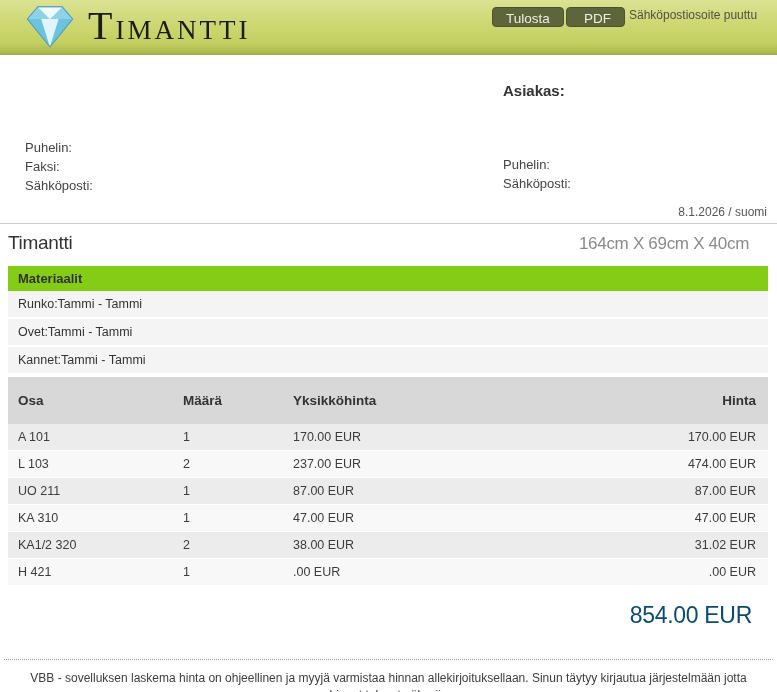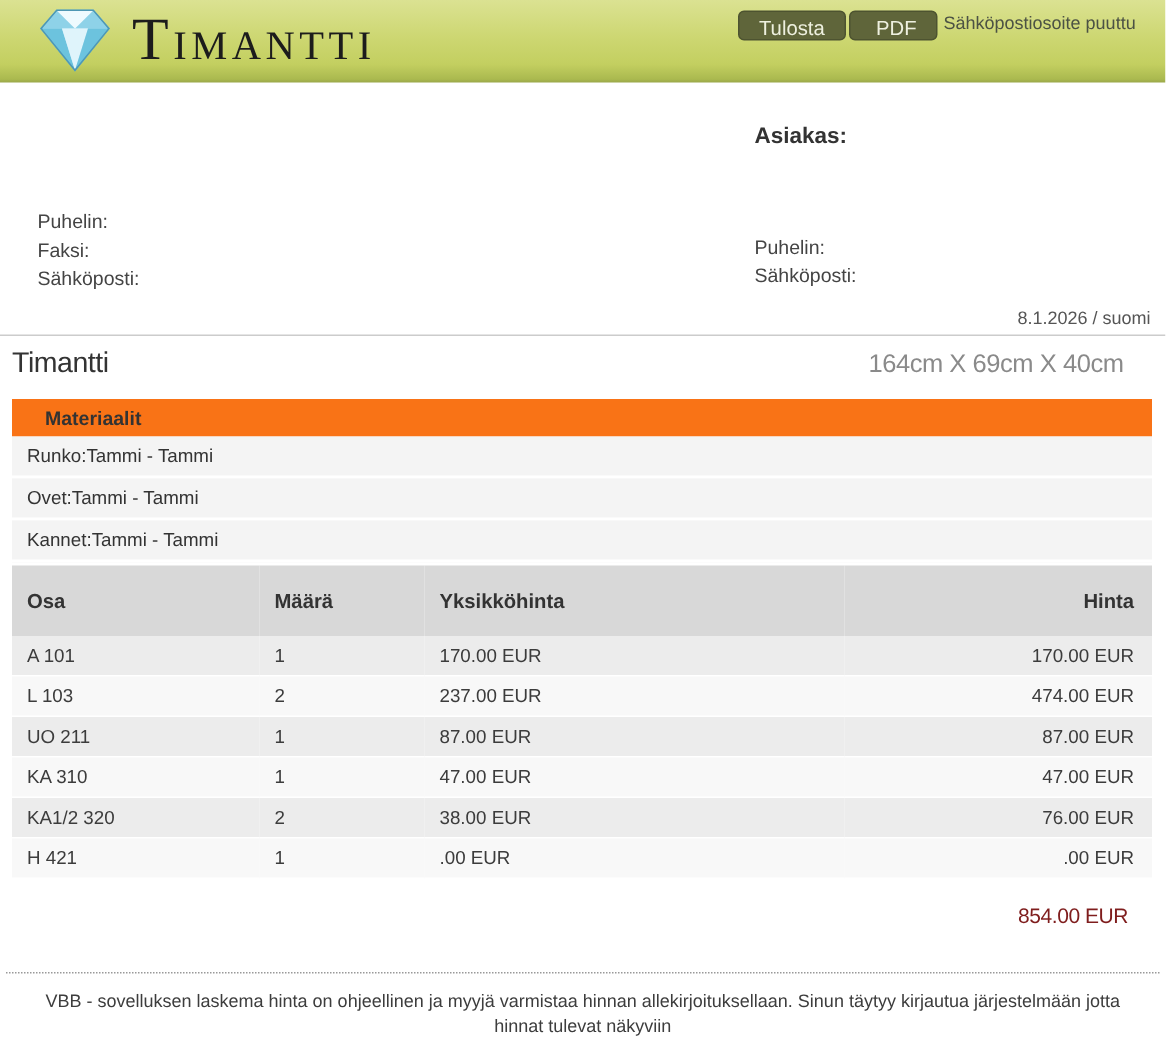--- a/index.html
+++ b/index.html
@@ -43,40 +43,40 @@
   .rule { border:none; border-top:1px solid #cccccc; margin:4px 0 0 0; }
   
   .product-row {
     display:flex; justify-content:space-between; align-items:baseline;
     padding:8px 28px 9px 8px;
   }
   .product-name { font-size:19px; color:#333; letter-spacing:-0.3px; }
   .product-dims { font-size:17px; color:#8a8a8a; letter-spacing:-0.3px; }
   
   .materials-title {
-    margin:3px 9px 0 8px; background:#f97316; color:#333;
-    font-size:13px; font-weight:bold; padding:5px 22px;
+    margin:3px 9px 0 8px; background:#84cc16; color:#333;
+    font-size:13px; font-weight:bold; padding:5px 10px;
   }
   .material-row {
     margin:0 9px 0 8px; background:#f4f4f4; border-bottom:2px solid #ffffff;
     font-size:12.5px; color:#333; padding:6px 10px;
   }
   
   table.parts { width:760px; margin:2px 9px 0 8px; border-collapse:collapse; }
   table.parts th {
     background:#d8d8d8; text-align:left; font-size:13.5px; color:#333;
     padding:16px 10px; font-weight:bold;
   }
   table.parts th.num, table.parts td.num { text-align:right; padding-right:12px; }
   table.parts td { font-size:12.5px; color:#3c3c3c; padding:6px 10px; border-bottom:1px solid #fff; }
   table.parts tbody tr:nth-child(odd)  { background:#ececec; }
   table.parts tbody tr:nth-child(even) { background:#f8f8f8; }
   col.c1{width:165px;} col.c2{width:110px;} col.c3{width:280px;}
   
-  .total { text-align:right; padding:16px 25px 0 0; font-size:14px; color:#7f1d1d; letter-spacing:-0.3px; }
+  .total { text-align:right; padding:16px 25px 0 0; font-size:23px; color:#0c4a6e; letter-spacing:-0.3px; }
   .footer {
     margin:30px 4px 0 4px; border-top:1px dotted #999999;
     padding:10px 26px 0 26px; text-align:center;
     font-size:12px; color:#3d3d3d; line-height:17px;
   }
 </style>
 </head>
 <body>
 
 <div class="header">
@@ -165,21 +165,21 @@
     <tr>
       <td>KA 310</td>
       <td>1</td>
       <td>47.00 EUR</td>
       <td class="num">47.00 EUR</td>
     </tr>
     <tr>
       <td>KA1/2 320</td>
       <td>2</td>
       <td>38.00 EUR</td>
-      <td class="num">76.00 EUR</td>
+      <td class="num">31.02 EUR</td>
     </tr>
     <tr>
       <td>H 421</td>
       <td>1</td>
       <td>.00 EUR</td>
       <td class="num">.00 EUR</td>
     </tr>
   </tbody>
 </table>
 

